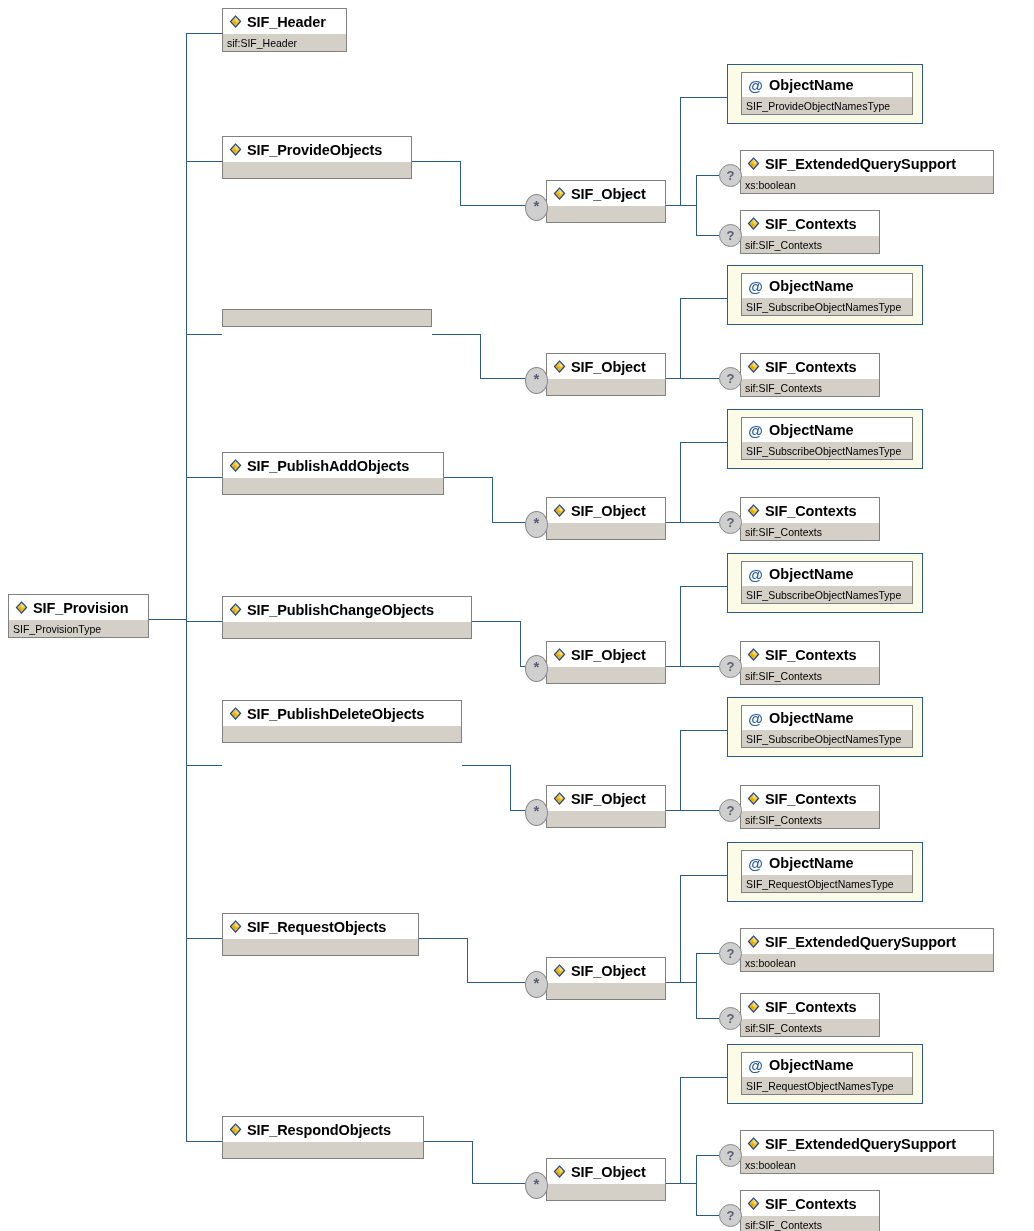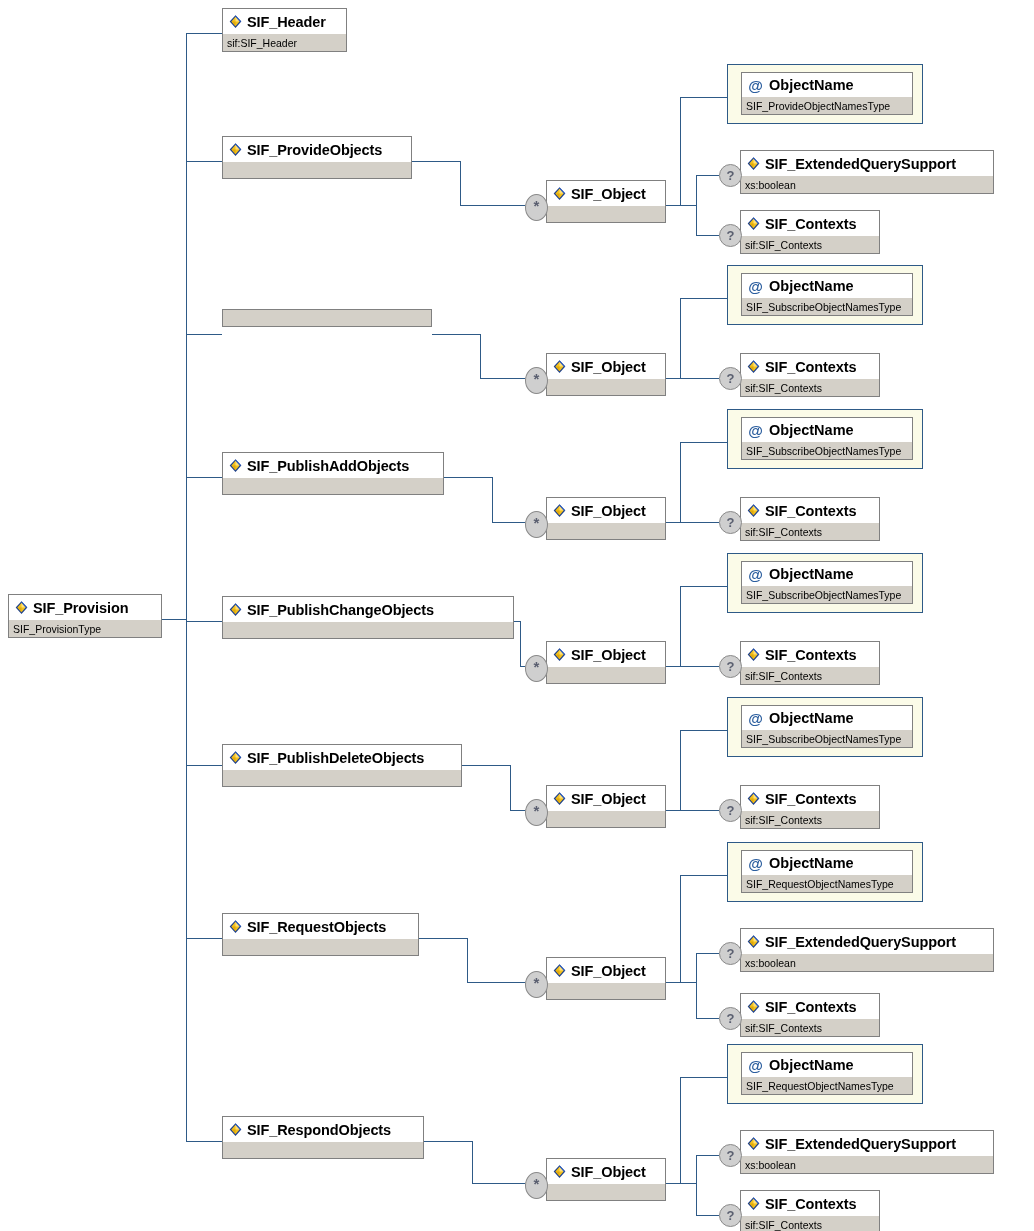--- a/index.html
+++ b/index.html
@@ -128,21 +128,21 @@
       <div class="ln lnh" style="left: 666px; top: 1183px; width: 14px; background: rgb(46, 90, 135);"></div>
       <div class="ln lnv" style="left: 680px; top: 1077px; height: 106px; background: rgb(46, 90, 135);"></div>
       <div class="ln lnh" style="left: 680px; top: 1077px; width: 47px; background: rgb(46, 90, 135);"></div>
       <div class="ln lnh" style="left: 666px; top: 1183px; width: 30px; background: rgb(46, 90, 135);"></div>
       <div class="ln lnh" style="left: 696px; top: 1155px; width: 23px; background: rgb(46, 90, 135);"></div>
       <div class="ln lnh" style="left: 696px; top: 1215px; width: 23px; background: rgb(46, 90, 135);"></div>
       <div class="ln lnv" style="left: 696px; top: 1155px; height: 60px; background: rgb(46, 90, 135);"></div>
       <div class="ln lnv" style="left: 186px; top: 33px; height: 1108px; background: rgb(46, 90, 135);"></div>
     </div>
   <div id="nodes">
-      <div class="node" style="left: 8px; top: 594px; width: 154px;">
+      <div class="node" style="left: 8px; top: 594px; width: 141px;">
         <div class="title">
           <svg class="eicon" viewBox="0 0 16 16">
             <use href="#elemico"></use>
           </svg>
           <span class="nm">SIF_Provision</span>
         </div>
         <div class="type">SIF_ProvisionType</div>
       </div>
       <div class="node" style="left: 222px; top: 8px; width: 125px;">
         <div class="title">
@@ -264,21 +264,21 @@
       <div class="node" style="left: 740px; top: 497px; width: 140px;">
         <div class="title">
           <svg class="eicon" viewBox="0 0 16 16">
             <use href="#elemico"></use>
           </svg>
           <span class="nm">SIF_Contexts</span>
         </div>
         <div class="type">sif:SIF_Contexts</div>
       </div>
       <div class="badge" style="left: 719px; top: 511px; background: rgb(207, 207, 207);">?</div>
-      <div class="node empty" style="left: 222px; top: 596px; width: 292px;">
+      <div class="node empty" style="left: 222px; top: 596px; width: 250px;">
         <div class="title">
           <svg class="eicon" viewBox="0 0 16 16">
             <use href="#elemico"></use>
           </svg>
           <span class="nm">SIF_PublishChangeObjects</span>
         </div>
         <div class="type"></div>
       </div>
       <div class="node empty" style="left: 546px; top: 641px; width: 120px;">
         <div class="title">
@@ -302,21 +302,21 @@
       <div class="node" style="left: 740px; top: 641px; width: 140px;">
         <div class="title">
           <svg class="eicon" viewBox="0 0 16 16">
             <use href="#elemico"></use>
           </svg>
           <span class="nm">SIF_Contexts</span>
         </div>
         <div class="type">sif:SIF_Contexts</div>
       </div>
       <div class="badge" style="left: 719px; top: 655px; background: rgb(207, 207, 207);">?</div>
-      <div class="node empty" style="left: 222px; top: 744px; width: 240px;">
+      <div class="node empty" style="left: 222px; top: 700px; width: 240px;">
         <div class="title">
           <svg class="eicon" viewBox="0 0 16 16">
             <use href="#elemico"></use>
           </svg>
           <span class="nm">SIF_PublishDeleteObjects</span>
         </div>
         <div class="type"></div>
       </div>
       <div class="node empty" style="left: 546px; top: 785px; width: 120px;">
         <div class="title">

